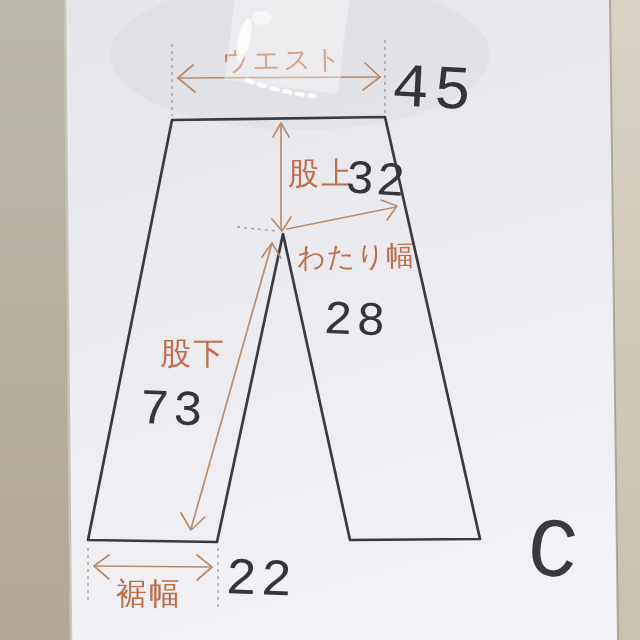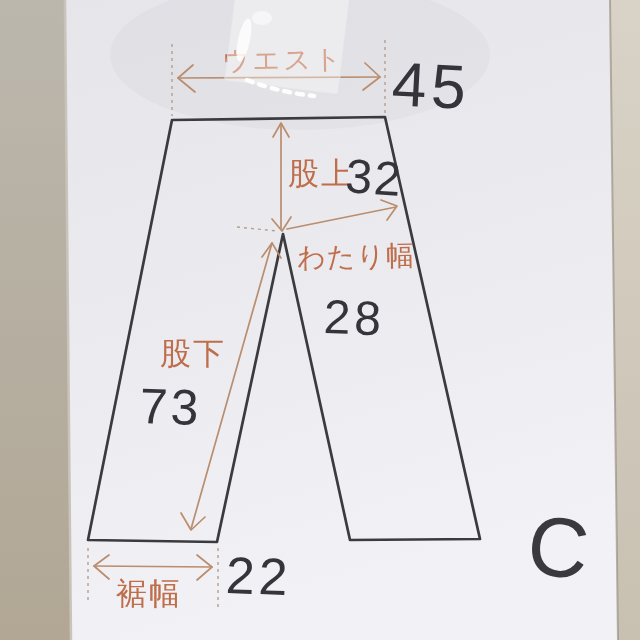--- a/index.html
+++ b/index.html
@@ -1,17 +1,17 @@
 <!DOCTYPE html>
 <html><head>
 <meta charset="utf-8">
 <style>
   html,body{margin:0;padding:0;background:#b6afa2;}
   .scene{position:relative;width:640px;height:640px;overflow:hidden;
-         font-family:Liberation Sans, sans-serif;}
+         font-family:Liberation Mono, monospace;}
   .scene svg{position:absolute;inset:0;display:block;}
   text{user-select:none;}
   .marker-label{fill:#bf6e4b;}
   .ink{fill:#35343a;}
 </style>
 </head>
 <body>
 
 <div class="scene">
   <svg viewBox="0 0 640 640" width="640" height="640">

